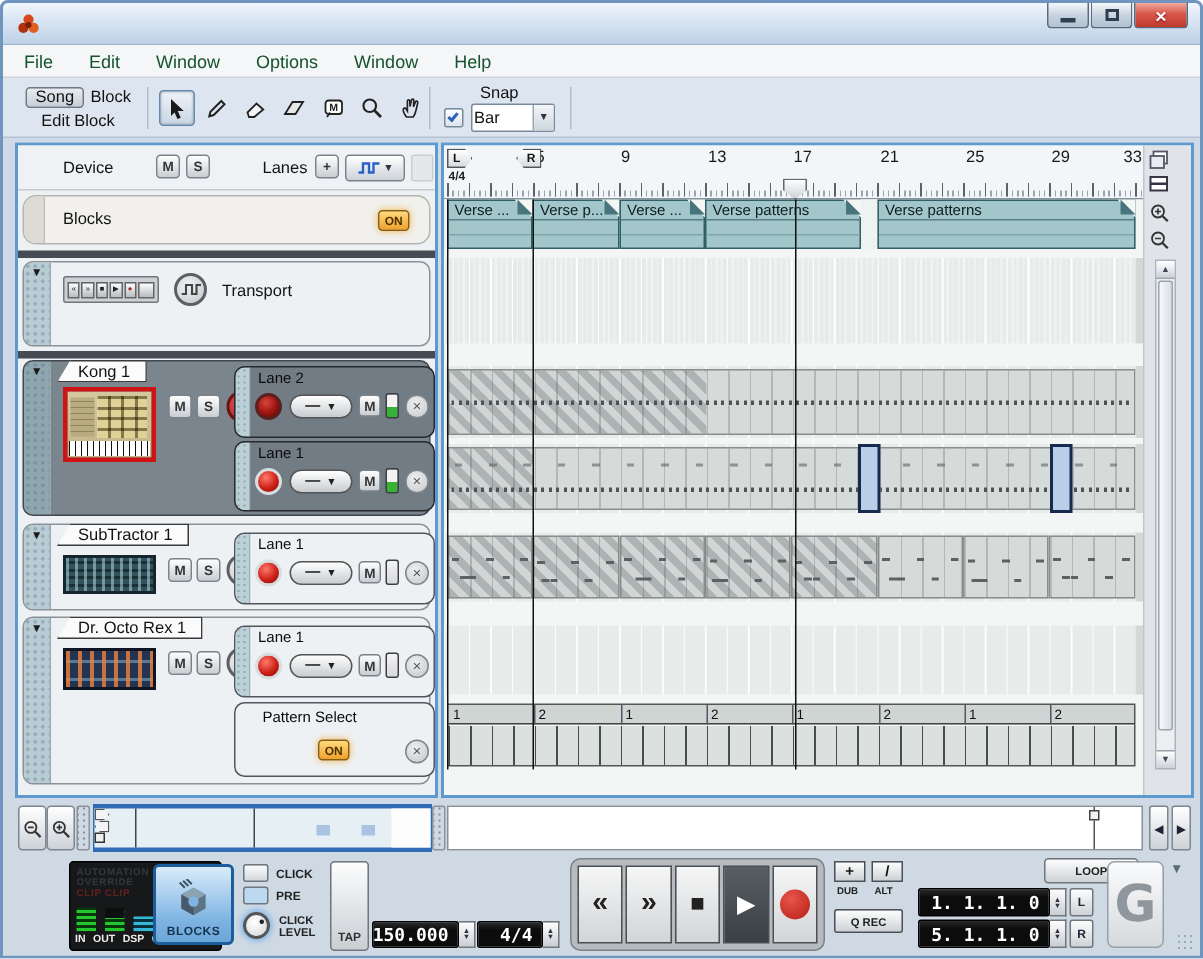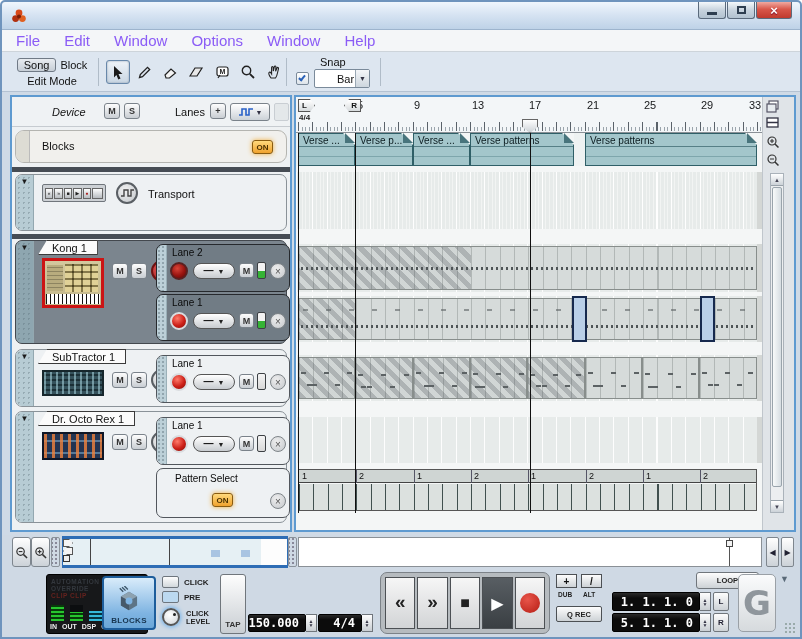--- a/index.html
+++ b/index.html
@@ -13,36 +13,36 @@
   #app-icon{left:9px;top:6px;width:16px;height:16px;}
   #title-text{left:30px;top:7px;font-size:12px;color:#1c1c1c;}
   .winbtn{top:0px;height:17px;width:28px;border:1px solid #5a6a7c;border-top:none;background:linear-gradient(#f4f8fb,#c7d3de 50%,#b2c2d0);border-radius:0 0 3px 3px;display:flex;align-items:center;justify-content:center;}
   .winbtn.close{width:36px;background:linear-gradient(#f0a9a0,#d8574a 45%,#c03a2e);}
   .glyph-min{width:10px;height:3px;background:#2e3e50;margin-top:6px;}
   .glyph-max{width:9px;height:8px;border:2px solid #2e3e50;}
   .glyph-x{color:#fff;font-weight:bold;font-size:13px;text-shadow:0 1px 1px #702;}
 
   
   #menubar{left:0;right:0;top:28px;height:22px;background:#f4f6f8;border-bottom:1px solid #cdd4da;display:flex;align-items:center;padding-left:14px;gap:24px;}
-  .menu-item{font-size:15px;color:#8b5cf6;}
+  .menu-item{font-size:12px;color:#14532d;}
 
   
   #toolbar{left:0;right:0;top:50px;height:40px;background:#dde6f0;border-bottom:1px solid #b4c2d2;}
   #mode-box{left:10px;top:6px;width:80px;text-align:center;}
   #song-btn{display:inline-block;border:1px solid #707a86;border-radius:3px;background:linear-gradient(#e8ecf0,#c6ced6);padding:0 6px;font-size:11px;}
   #block-lbl{font-size:11px;margin-left:4px;}
   #editmode-lbl{font-size:11px;margin-top:3px;}
   .tb-sep{top:6px;width:1px;height:28px;background:#b0bcc8;}
   .tool{top:8px;width:24px;height:24px;display:flex;align-items:center;justify-content:center;}
   .tool.selected{border:1px solid #6888aa;border-radius:3px;background:linear-gradient(#eef3f8,#c9d6e3);box-shadow:inset 0 0 2px #89a;}
   #snap-lbl{left:318px;top:4px;font-size:11px;}
   #snap-check{left:292px;top:70px;width:13px;height:13px;background:linear-gradient(#fff,#dde4ea);border:1px solid #7a8a9a;border-radius:2px;}
   #snap-check i{position:absolute;left:3px;top:1px;width:4px;height:7px;border-right:2px solid #2a62b8;border-bottom:2px solid #2a62b8;transform:rotate(40deg);}
   #snap-dd{left:312px;top:67px;width:56px;height:19px;background:#fff;border:1px solid #7a8a9a;border-radius:2px;display:flex;align-items:center;}
-  #snap-dd .val{flex:1;padding-left:22px;font-size:11px;}
+  #snap-dd .val{flex:1;padding-left:1px;font-size:11px;}
   #snap-dd .dda{width:14px;height:17px;background:linear-gradient(#f4f6f8,#cdd6de);border-left:1px solid #9aa8b4;display:flex;align-items:center;justify-content:center;font-size:7px;color:#334;}
 
   
   #mainbg{left:0;right:0;top:90px;height:443px;background:#cfdae6;}
   #leftpanel{left:8px;top:93px;width:282px;height:437px;background:#eef1f3;border:2px solid #5e9ad0;}
   #rightpanel{left:292px;top:93px;width:502px;height:437px;background:#f4f6f6;border:2px solid #5e9ad0;}
 
   
   #tl-header{left:0;top:0;width:278px;height:30px;background:#eff2f4;border-bottom:1px solid #c6cbd0;}
   .hlbl{top:9px;font-size:11px;}
@@ -204,21 +204,21 @@
     <span class="menu-item">Edit</span>
     <span class="menu-item">Window</span>
     <span class="menu-item">Options</span>
     <span class="menu-item">Window</span>
     <span class="menu-item">Help</span>
   </div>
 
   <div class="abs" id="toolbar">
     <div class="abs" id="mode-box">
       <span id="song-btn">Song</span><span id="block-lbl">Block</span>
-      <div id="editmode-lbl">Edit Mode</div>
+      <div id="editmode-lbl">Edit Block</div>
     </div>
     <div class="abs tb-sep" style="left:96px;"></div>
     <div class="abs tool selected" style="left:104px;">
         <svg width="15" height="15" viewBox="0 0 15 15">
           <path d="M3 1 L11.5 9 L7.5 9 L9.5 13.5 L7.3 14.4 L5.4 10 L3 12.4 Z" fill="#1a1a1a"></path>
         </svg>
       </div>
     <div class="abs tool" style="left:130px;">
         <svg width="15" height="15" viewBox="0 0 15 15">
           <path d="M2.5 12.5 L3.3 9.5 L10.5 2.3 L12.7 4.5 L5.5 11.7 Z" fill="none" stroke="#222" stroke-width="1.3"></path>
@@ -262,21 +262,21 @@
       <span class="val">Bar</span>
       <span class="dda">▼</span>
     </div>
     <div class="abs tb-sep" style="left:378px;"></div>
   </div>
 
   <div class="abs" id="mainbg"></div>
 
   <div class="abs" id="leftpanel">
     <div class="abs" id="tl-header">
-      <span class="abs hlbl" style="left:40px;font-style:italic;">Device</span>
+      <span class="abs hlbl" style="left:30px;">Device</span>
       <div class="abs mini-btn" style="left:92px;top:6px;">M</div>
       <div class="abs mini-btn" style="left:112px;top:6px;">S</div>
       <span class="abs hlbl" style="left:163px;">Lanes</span>
       <div class="abs mini-btn" style="left:198px;top:6px;">+</div>
       <div class="abs" id="wave-dd">
         <svg width="16" height="12" viewBox="0 0 16 12">
             <polyline points="1,9 4,9 4,3 8,3 8,9 11,9 11,3 15,3" fill="none" stroke="#2a62c8" stroke-width="1.6"></polyline>
           </svg>
         <span style="font-size:7px;color:#334;">▼</span>
       </div>

